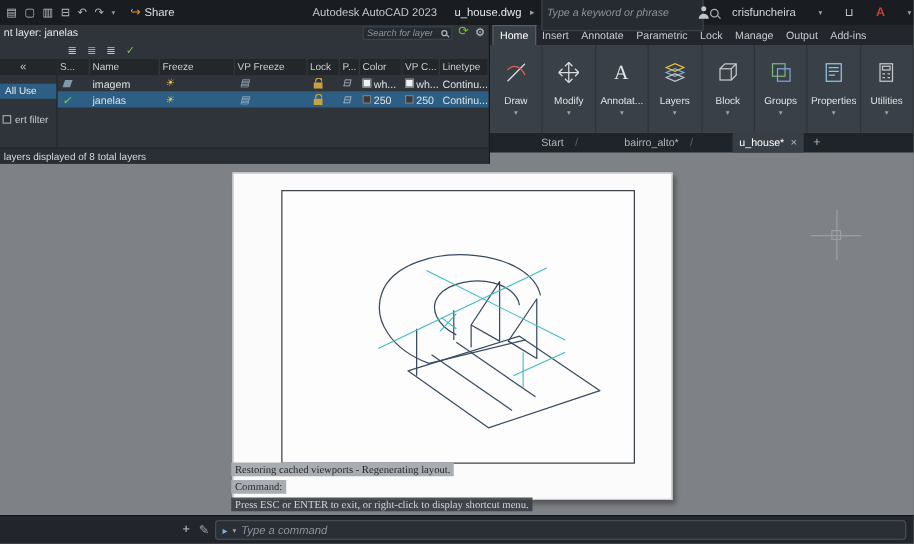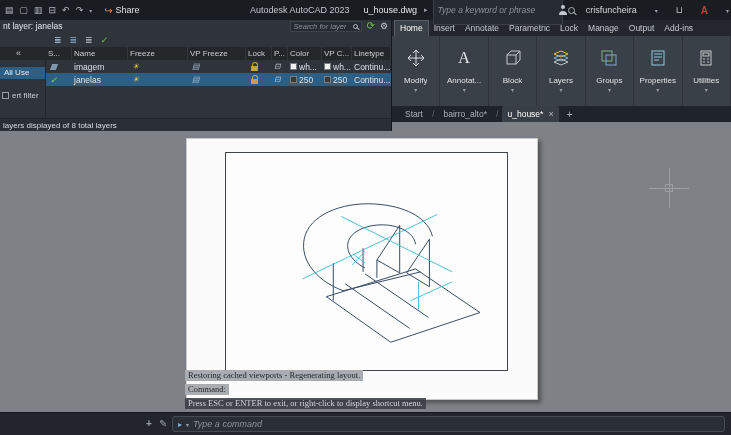--- a/index.html
+++ b/index.html
@@ -36,21 +36,21 @@
   .rtab { padding:0 5px; line-height:16px; font-size:8.5px; color:#c6cacd; white-space:nowrap; }
   .rtab.active { background:#3a4047; color:#ffffff; border:1px solid #565d66; border-bottom:none; line-height:14px; }
   .rpanels { height:70px; background:#3a4047; display:flex; }
   .panel { flex:1 1 0; border-right:1px solid #2e3339; display:flex; flex-direction:column; align-items:center; justify-content:flex-start; padding-top:6px; position:relative; }
   .picon { height:32px; display:flex; align-items:center; justify-content:center; }
   .plabel { font-size:8px; color:#e0e3e6; margin-top:2px; white-space:nowrap; overflow:hidden; max-width:100%; }
   .pcaret { font-size:6px; color:#9ba0a6; margin-top:1px; }
 
   
   .filetabs { position:absolute; left:392px; top:106px; width:339px; height:16px; background:#1f242a; display:flex; align-items:center; padding-left:8px; gap:4px; z-index:30; }
-  .ftab { color:#aeb3b8; padding:0 5px; line-height:16px; font-size:8.5px; white-space:nowrap; }
+  .ftab { color:#aeb3b8; padding:0 5px; line-height:16px; font-size:8.5px; white-space:nowrap;margin-left:28px; }
   .fsep { color:#5c6168; }
   .ftab.active { background:#383e45; color:#ffffff; display:flex; align-items:center; gap:5px; border-radius:2px 2px 0 0; }
   .fclose { color:#b6bac0; font-size:9px; }
   .fadd { color:#aeb3b8; font-size:10px; padding:0 4px; }
 
   
   .palette { position:absolute; left:0; top:19px; width:392px; height:112px; background:#2f343b; z-index:35; border-right:1px solid #15181c; display:flex; flex-direction:column; }
   .pal-top { height:14px; display:flex; align-items:center; padding:0 3px; justify-content:space-between; }
   .cur { color:#e3e6e9; font-size:8.5px; white-space:nowrap; }
   .pal-top-right { display:flex; align-items:center; gap:5px; }
@@ -154,56 +154,66 @@
       <span class="rtab">Annotate</span>
       <span class="rtab">Parametric</span>
       <span class="rtab">Lock</span>
       <span class="rtab">Manage</span>
       <span class="rtab">Output</span>
       <span class="rtab">Add-ins</span>
     </div>
     <div class="rpanels">
       <div class="panel">
         <div class="picon">
+          <svg width="20" height="20" viewBox="0 0 20 20" fill="none">
+              <path d="M3 17 L17 3" stroke="#d8dce0"></path>
+              <path d="M3 8 C8 2 14 6 17 12" stroke="#e0614f"></path>
+            </svg>
+        </div>
+        <div class="plabel">Draw</div>
+        <div class="pcaret">▾</div>
+      </div>
+      <div class="panel">
+        <div class="picon">
           <svg width="20" height="20" viewBox="0 0 20 20" fill="none" stroke="#d8dce0">
               <path d="M10 2 L10 18 M2 10 L18 10"></path>
               <path d="M10 2 l-3 3 M10 2 l3 3 M10 18 l-3 -3 M10 18 l3 -3 M2 10 l3 -3 M2 10 l3 3 M18 10 l-3 -3 M18 10 l-3 3"></path>
             </svg>
         </div>
         <div class="plabel">Modify</div>
         <div class="pcaret">▾</div>
       </div>
       <div class="panel">
         <div class="picon">
           <svg width="20" height="20" viewBox="0 0 20 20">
               <text x="10" y="15" text-anchor="middle" font-size="16" fill="#e4e7ea" font-family="Liberation Serif, serif">A</text>
             </svg>
         </div>
         <div class="plabel">Annotat...</div>
-        <div class="pcaret">▾</div>
-      </div>
-      <div class="panel">
-        <div class="picon">
-          <svg width="20" height="20" viewBox="0 0 20 20" fill="none" stroke="#c3c7cb">
-              <rect x="4" y="7" width="9" height="9"></rect>
-              <path d="M4 7 L8 3 L17 3 L17 12 L13 16 M13 7 L17 3"></path>
-            </svg>
-        </div>
-        <div class="plabel">Block</div>
         <div class="pcaret">▾</div>
       </div>
       <div class="panel">
         <div class="picon">
           <svg width="20" height="20" viewBox="0 0 20 20" fill="none">
               <path d="M3 6 L10 3 L17 6 L10 9 Z" stroke="#e9c43c"></path>
               <path d="M3 10 L10 7 L17 10 L10 13 Z" stroke="#7fb3d6"></path>
               <path d="M3 14 L10 11 L17 14 L10 17 Z" stroke="#c3c7cb"></path>
             </svg>
         </div>
         <div class="plabel">Layers</div>
+        <div class="pcaret">▾</div>
+      </div>
+      <div class="panel">
+        <div class="picon">
+          <svg width="20" height="20" viewBox="0 0 20 20" fill="none" stroke="#c3c7cb">
+              <rect x="4" y="7" width="9" height="9"></rect>
+              <path d="M4 7 L8 3 L17 3 L17 12 L13 16 M13 7 L17 3"></path>
+            </svg>
+        </div>
+        <div class="plabel">Block</div>
         <div class="pcaret">▾</div>
       </div>
       <div class="panel">
         <div class="picon">
           <svg width="20" height="20" viewBox="0 0 20 20" fill="none">
               <rect x="3" y="3" width="10" height="10" stroke="#7fb37f"></rect>
               <rect x="7" y="7" width="10" height="10" stroke="#7fa3d6"></rect>
             </svg>
         </div>
         <div class="plabel">Groups</div>

